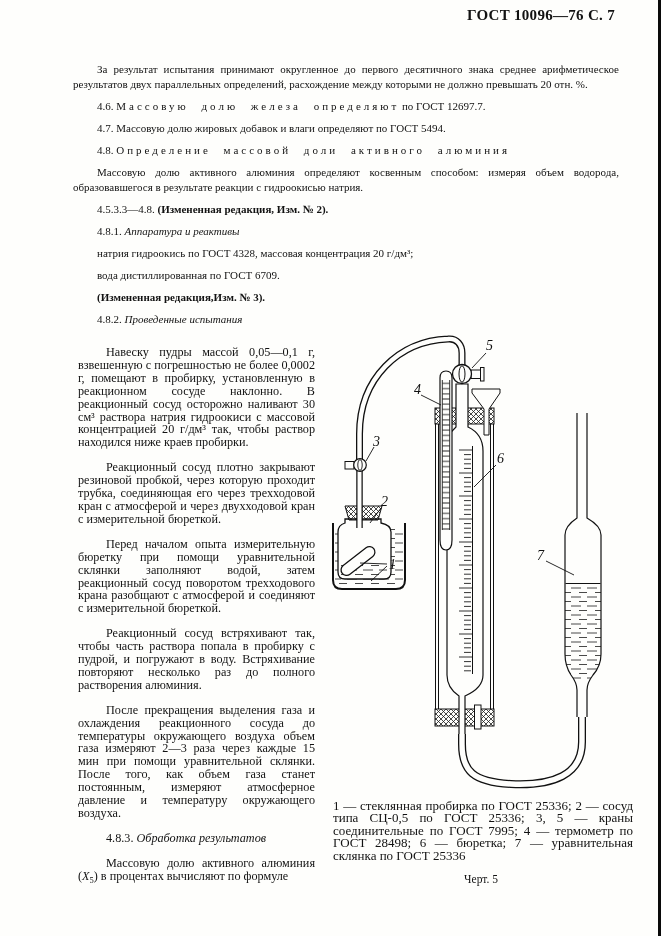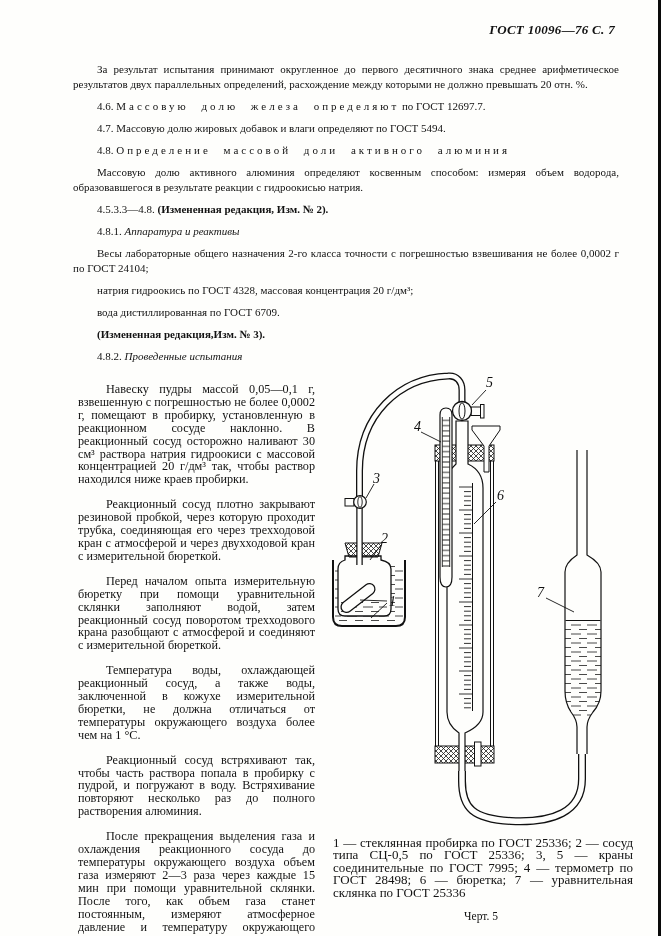--- a/index.html
+++ b/index.html
@@ -7,22 +7,22 @@
     position:relative;
     width:661px;height:936px;
     background:#fefefc;
     border-right:3px solid #0a0a0a;
     box-sizing:border-box;
     font-family:"Liberation Serif", serif;
     color:#121212;
     overflow:hidden;
   }
   .header{
-    position:absolute;top:22px;right:43px;
-    font-size:13px;font-weight:bold;letter-spacing:.3px;font-style:italic;
+    position:absolute;top:7px;right:43px;
+    font-size:15px;font-weight:bold;letter-spacing:.3px;
   }
   .content{
     position:absolute;top:55px;left:66px;right:32px;
   }
   .intro p{
     margin:7px;
     font-size:11px;line-height:15px;
     text-align:justify;
     text-indent:24px;
   }
@@ -54,33 +54,31 @@
 
   <div class="content">
     <div class="intro">
       <p>За результат испытания принимают округленное до первого десятичного знака среднее арифметическое результатов двух параллельных определений, расхождение между которыми не должно превышать 20 отн. %.</p>
       <p><span>4.6.</span> <span class="sp">Массовую долю железа определяют</span> <span>по ГОСТ 12697.7.</span></p>
       <p>4.7. Массовую долю жировых добавок и влаги определяют по ГОСТ 5494.</p>
       <p><span>4.8.</span> <span class="sp">Определение массовой доли активного алюминия</span></p>
       <p>Массовую долю активного алюминия определяют косвенным способом: измеряя объем водорода, образовавшегося в результате реакции с гидроокисью натрия.</p>
       <p><span>4.5.3.3—4.8.</span> <b>(Измененная редакция, Изм. № 2).</b></p>
       <p><span>4.8.1.</span> <i>Аппаратура и реактивы</i></p>
-      <p>Весы лабораторные общего назначения 2-го класса точности с погрешностью взвешивания не более 0,0002 г по ГОСТ 24104;</p>
       <p>натрия гидроокись по ГОСТ 4328, массовая концентрация 20 г/дм³;</p>
       <p>вода дистиллированная по ГОСТ 6709.</p>
       <p><b>(Измененная редакция,Изм. № 3).</b></p>
       <p><span>4.8.2.</span> <i>Проведенные испытания</i></p>
     </div>
 
     <div class="cols">
       <div class="col-left">
         <p>Навеску пудры массой 0,05—0,1 г, взвешенную с погрешностью не более 0,0002 г, помещают в пробирку, установленную в реакционном сосуде наклонно. В реакционный сосуд осторожно наливают 30 см³ раствора натрия гидроокиси с массовой концентрацией 20 г/дм³ так, чтобы раствор находился ниже краев пробирки.</p>
         <p>Реакционный сосуд плотно закрывают резиновой пробкой, через которую проходит трубка, соединяющая его через трехходовой кран с атмосферой и через двухходовой кран с измерительной бюреткой.</p>
         <p>Перед началом опыта измерительную бюретку при помощи уравнительной склянки заполняют водой, затем реакционный сосуд поворотом трехходового крана разобщают с атмосферой и соединяют с измерительной бюреткой.</p>
-        <p>Температура воды, охлаждающей реакционный сосуд, а также воды, заключенной в кожухе измерительной бюретки, не должна отличаться от температуры окружающего воздуха более чем на 1 °С.</p>
         <p>Реакционный сосуд встряхивают так, чтобы часть раствора попала в пробирку с пудрой, и погружают в воду. Встряхивание повторяют несколько раз до полного растворения алюминия.</p>
         <p>После прекращения выделения газа и охлаждения реакционного сосуда до температуры окружающего воздуха объем газа измеряют 2—3 раза через каждые 15 мин при помощи уравнительной склянки. После того, как объем газа станет постоянным, измеряют атмосферное давление и температуру окружающего воздуха.</p>
         <p><span>4.8.3.</span> <i>Обработка результатов</i></p>
         <p><span>Массовую долю активного алюминия (</span><i>X</i><sub>5</sub><span>) в процентах вычисляют по формуле</span></p>
       </div>
 
       <div class="col-right">
         <svg width="305" height="460" viewBox="0 0 305 460" xmlns="http://www.w3.org/2000/svg">
           <defs>
             <pattern id="xhatch" width="5" height="5" patternUnits="userSpaceOnUse">

